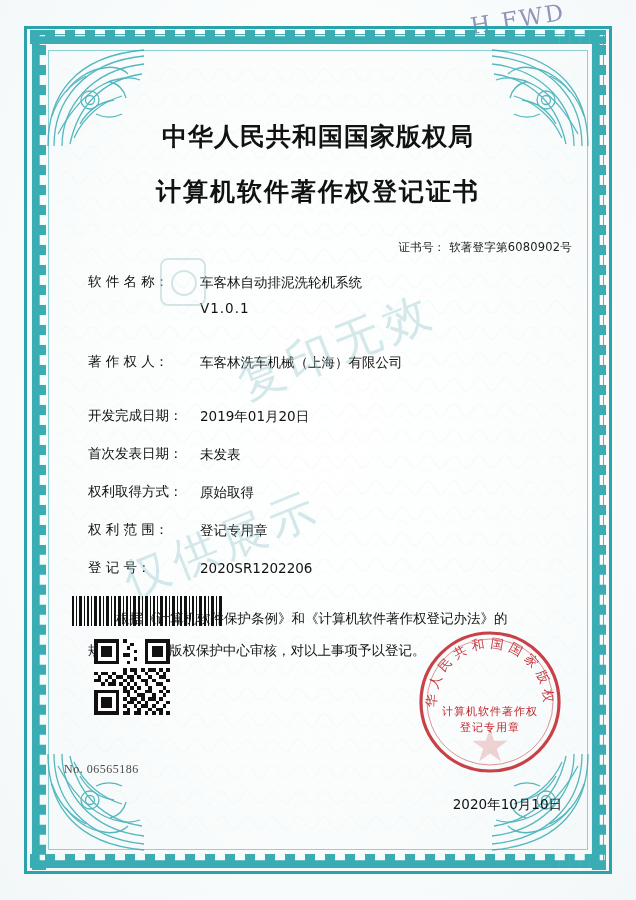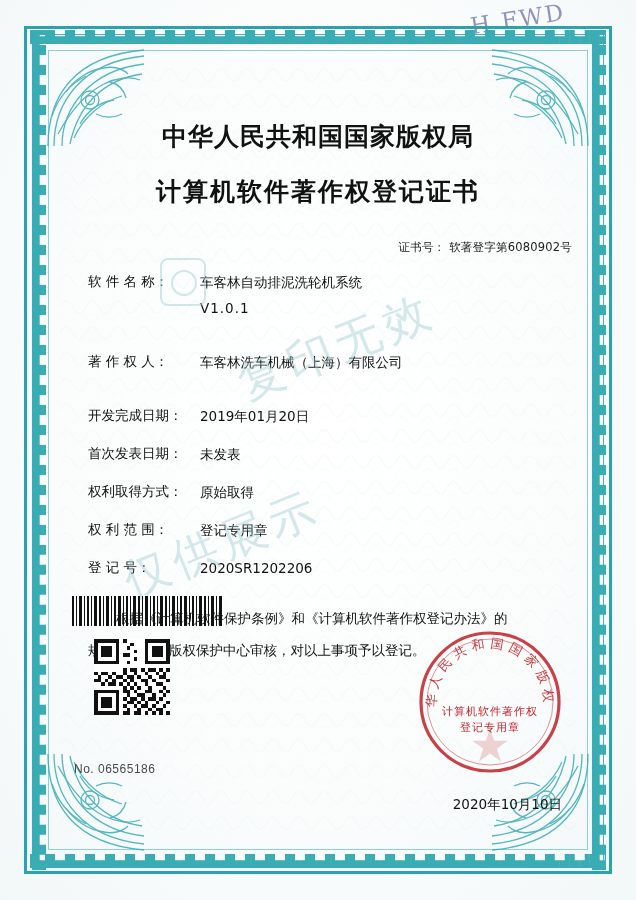--- a/index.html
+++ b/index.html
@@ -140,22 +140,22 @@
   .para .ln2{text-indent:0;display:block;}
 
   
   .codes{
     position:absolute;left:72px;top:596px;width:150px;
   }
   .barcode{height:30px;width:150px;}
   .qr{margin-top:9px;width:76px;height:76px;margin-left:22px;}
 
   .serial{
-    position:absolute;left:74px;top:762px;
-    font-family:Liberation Sans, sans-serif;
+    position:absolute;left:64px;top:762px;
+    font-family:Liberation Serif, serif;
     font-size:12px;
     color:#4a4a4a;
     letter-spacing:.5px;
   }
   .issue-date{
     position:absolute;right:74px;top:760px;
     font-size:13.5px;
     color:#111;
     margin-top:36px;
   }

